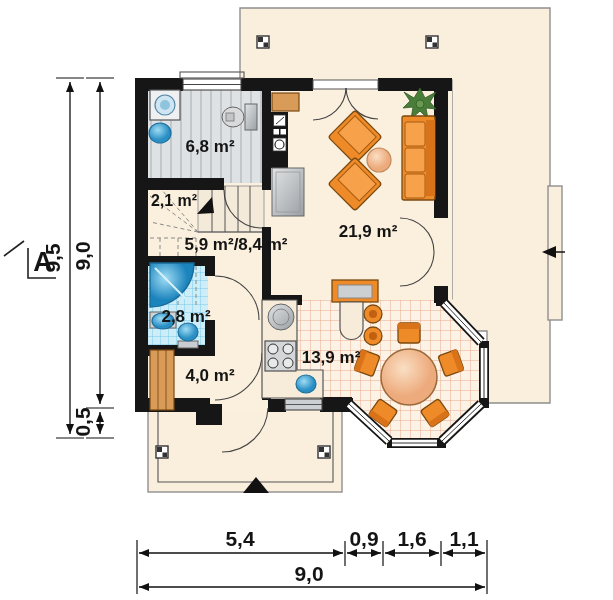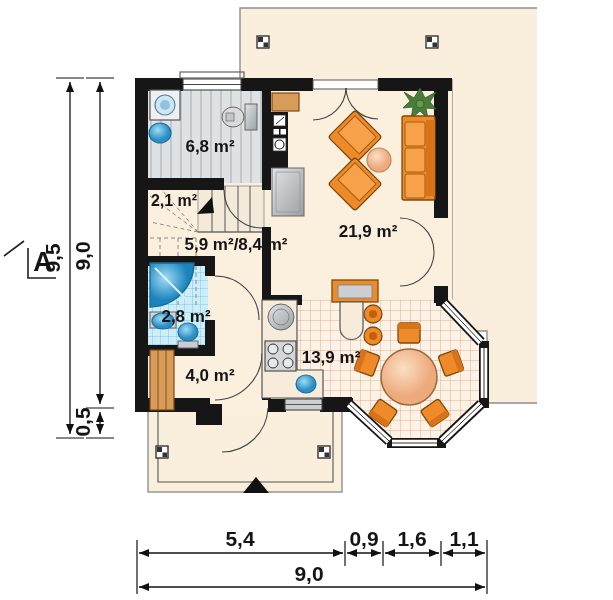--- a/index.html
+++ b/index.html
@@ -1,17 +1,17 @@
 <!DOCTYPE html>
 <html style="--wall: #161616; --floor: #fbf0de; --terrace: #faefdc; --orange: #ef8a28; --orange-dark: #7a4a10; --wood: #d99c58; --gray-floor: #dfe2e4; --blue-tile: #cdeef9; --warm-tile: #fdf2e6;"><head>
 <meta charset="utf-8">
 <style>
   html,body { margin:0; padding:0; background:#ffffff; }
   .stage { position:relative; width:537px; height:600px; background:#fff;
-           font-family:"Liberation Sans", sans-serif; overflow:hidden; }
+           font-family:"Liberation Sans", sans-serif; overflow:hidden;padding-left:28px; }
   svg { position:absolute; left:0; top:0; }
 
   .terrace   { fill:var(--terrace); stroke:#8f8f8f; stroke-width:1.4; }
   .floor     { fill:var(--floor); }
   .wall      { fill:var(--wall); }
   .thin      { stroke:#555; stroke-width:1.1; fill:none; }
   .arc       { stroke:#444; stroke-width:1.1; fill:none; }
   .dash      { stroke:#8a8a8a; stroke-width:1; fill:none; stroke-dasharray:4 3; }
   .tread     { stroke:#555; stroke-width:1; fill:none; }
   .orange-f  { fill:var(--orange); stroke:var(--orange-dark); stroke-width:1.3; }

